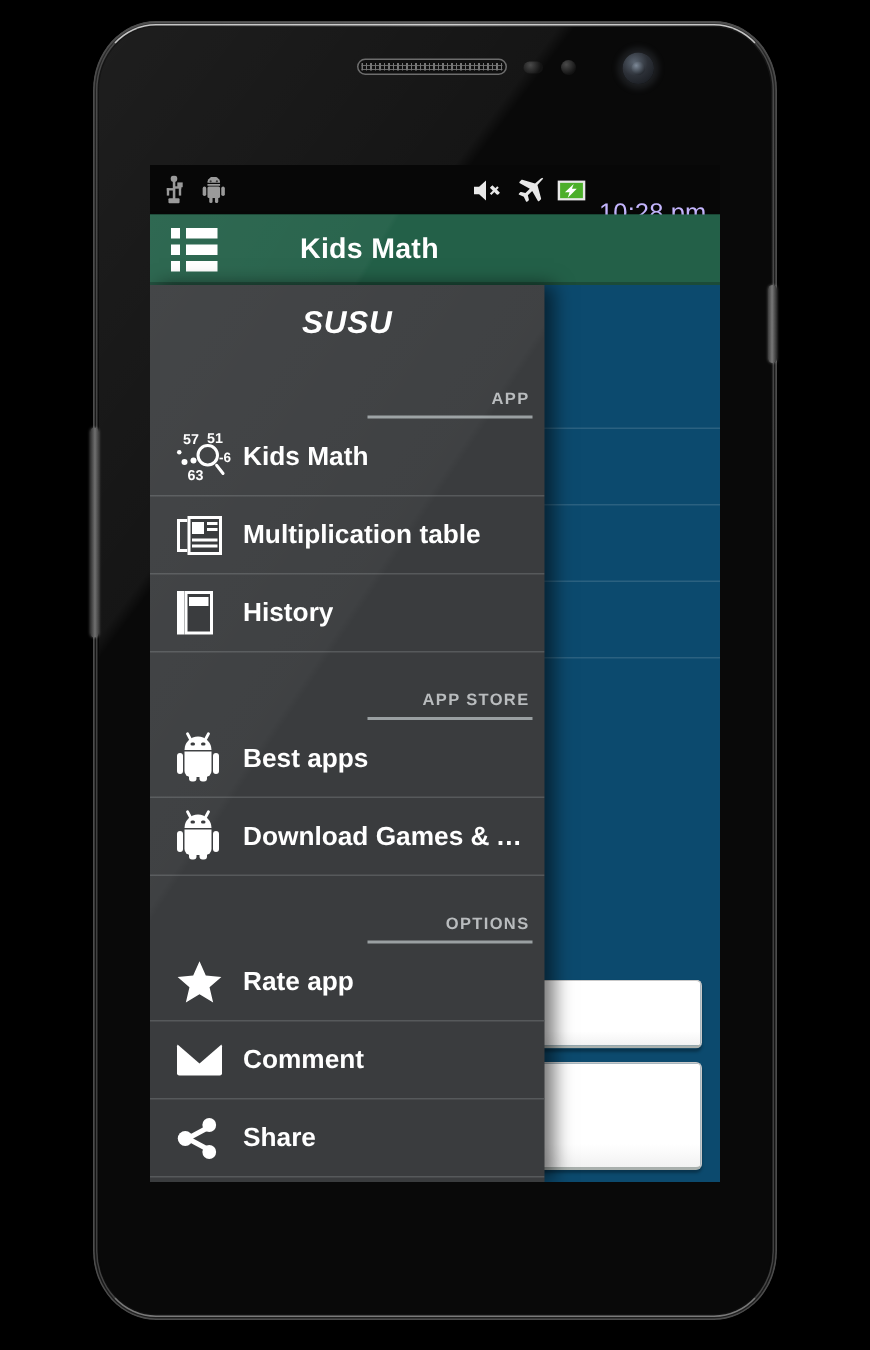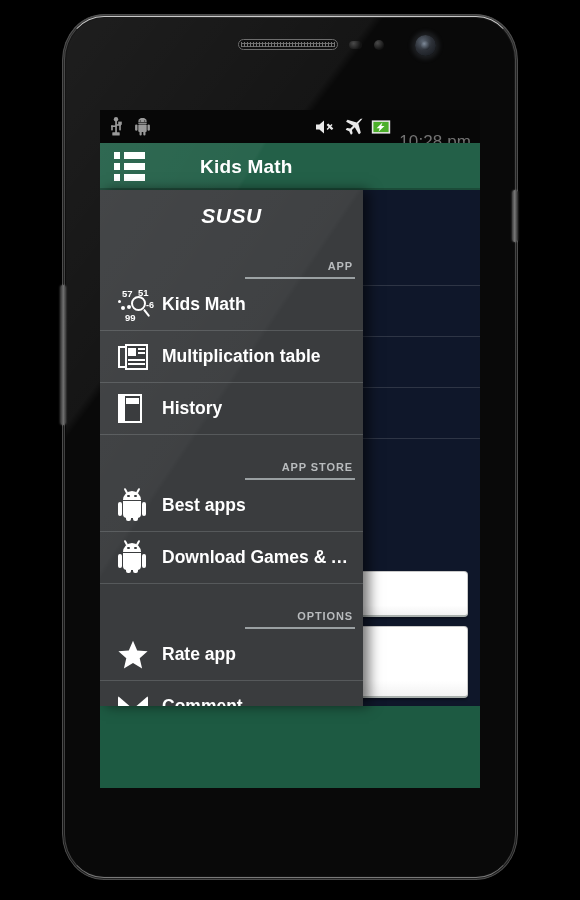--- a/index.html
+++ b/index.html
@@ -123,21 +123,21 @@
     align-items: center;
     padding: 0 9px 0 9px;
     color: #cfcfcf;
   }
   #status-left { display: flex; align-items: center; gap: 11px; }
   #status-right {
     margin-left: auto;
     display: flex; align-items: center; gap: 8px;
   }
   #status-time {
-    color: #737373;
+    color: #c4b5fd;
     font-size: 17px;
     letter-spacing: .1px;
     margin-top: 31px;
   }
   .sb-icon { display: block; }
 
   
   #action-bar {
     position: relative;
     height: 47px;
@@ -171,22 +171,22 @@
     color: #ffffff;
     font-size: 19px;
     font-weight: bold;
     margin-left: 42px;
     letter-spacing: .2px;
   }
 
   
   #content-area {
     position: relative;
-    height: 516px;
-    background: #0f172a;
+    height: 598px;
+    background: #0c4a6e;
   }
 
   
   #score-table {
     position: absolute;
     left: 0; top: 0; right: 0;
     padding-top: 9px;
   }
   .tbl-head {
     display: flex;
@@ -609,21 +609,21 @@
       <div class="section-label-row">
         <span class="section-label">APP</span>
         <span class="section-rule"></span>
       </div>
 
       <div class="drawer-item">
         <span class="di-icon">
           <span class="ic-kidsmath">
             <span class="num n57">57</span>
             <span class="num n98">51</span>
-            <span class="num n56">99</span>
+            <span class="num n56">63</span>
             <span class="num nm6">-6</span>
             <span class="dot d1"></span>
               <span class="dot d2"></span>
               <span class="dot d3"></span>
             <span class="glass"></span>
               <span class="handle"></span>
           </span>
         </span>
         <span class="di-label">Kids Math</span>
       </div>

